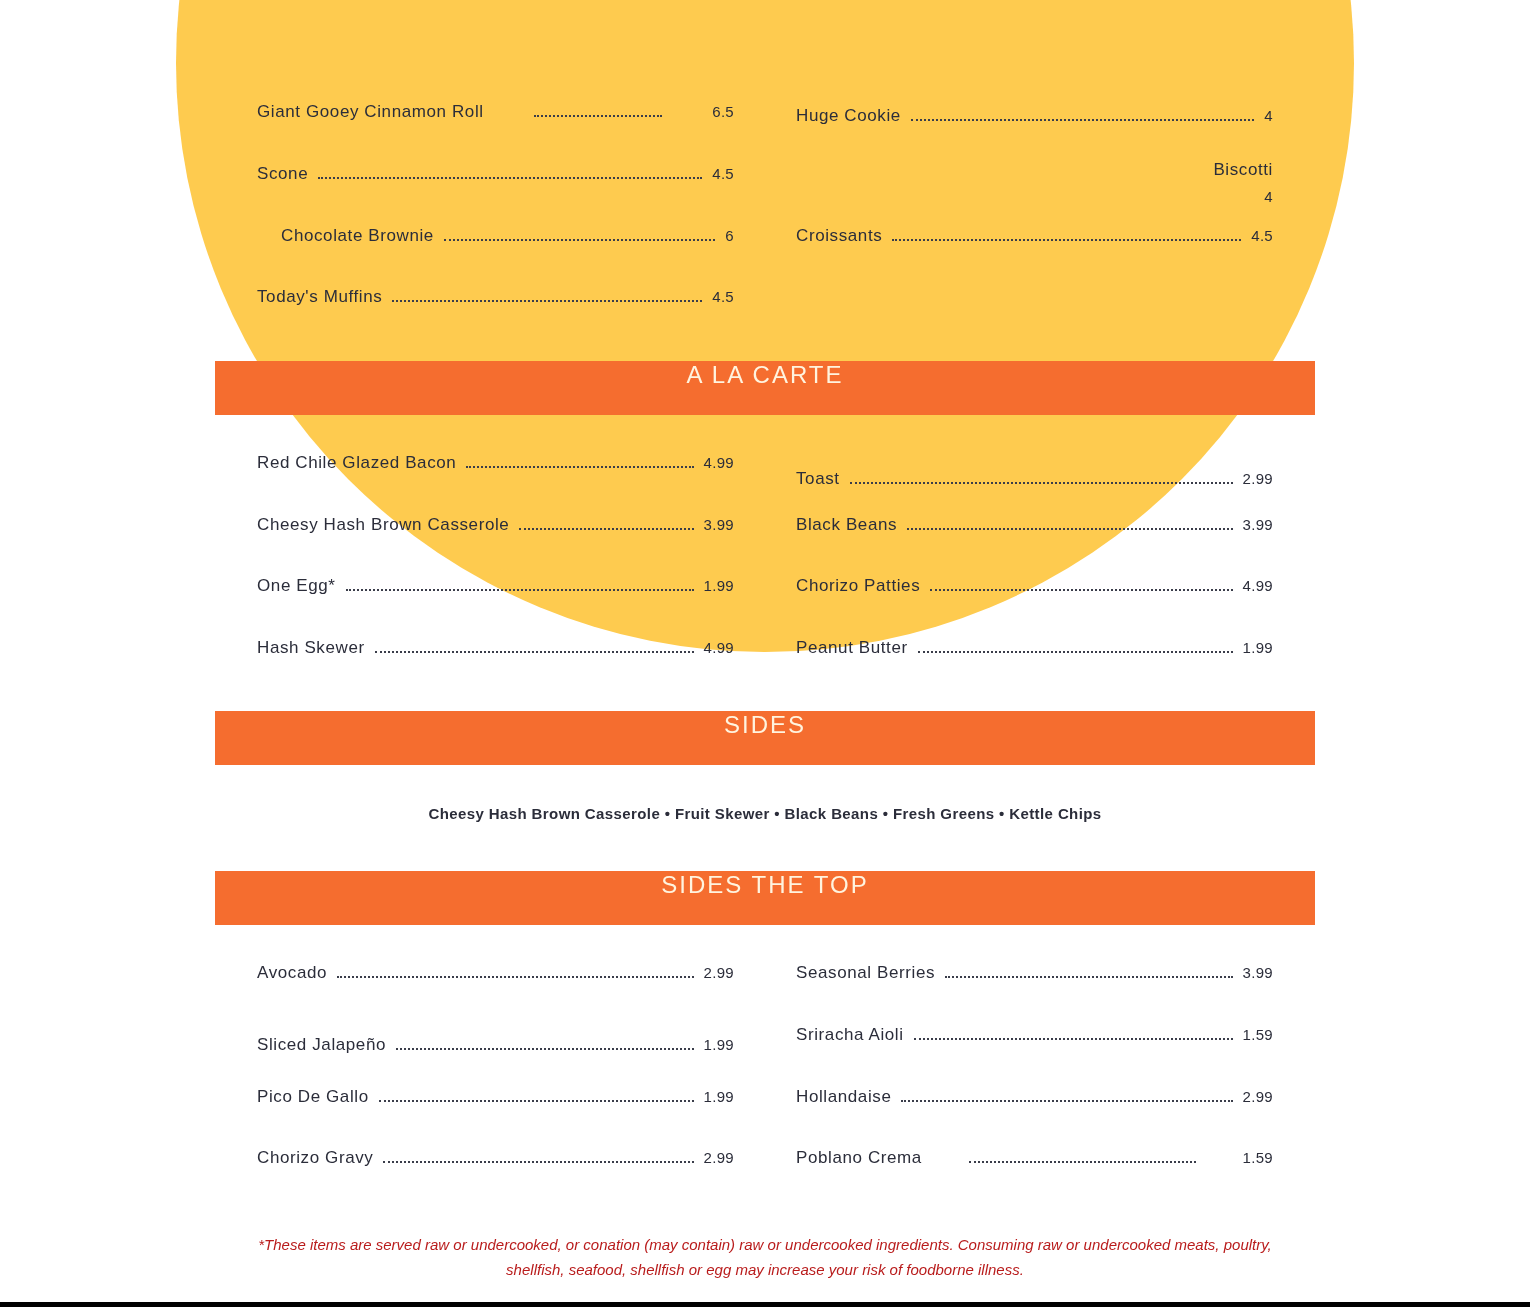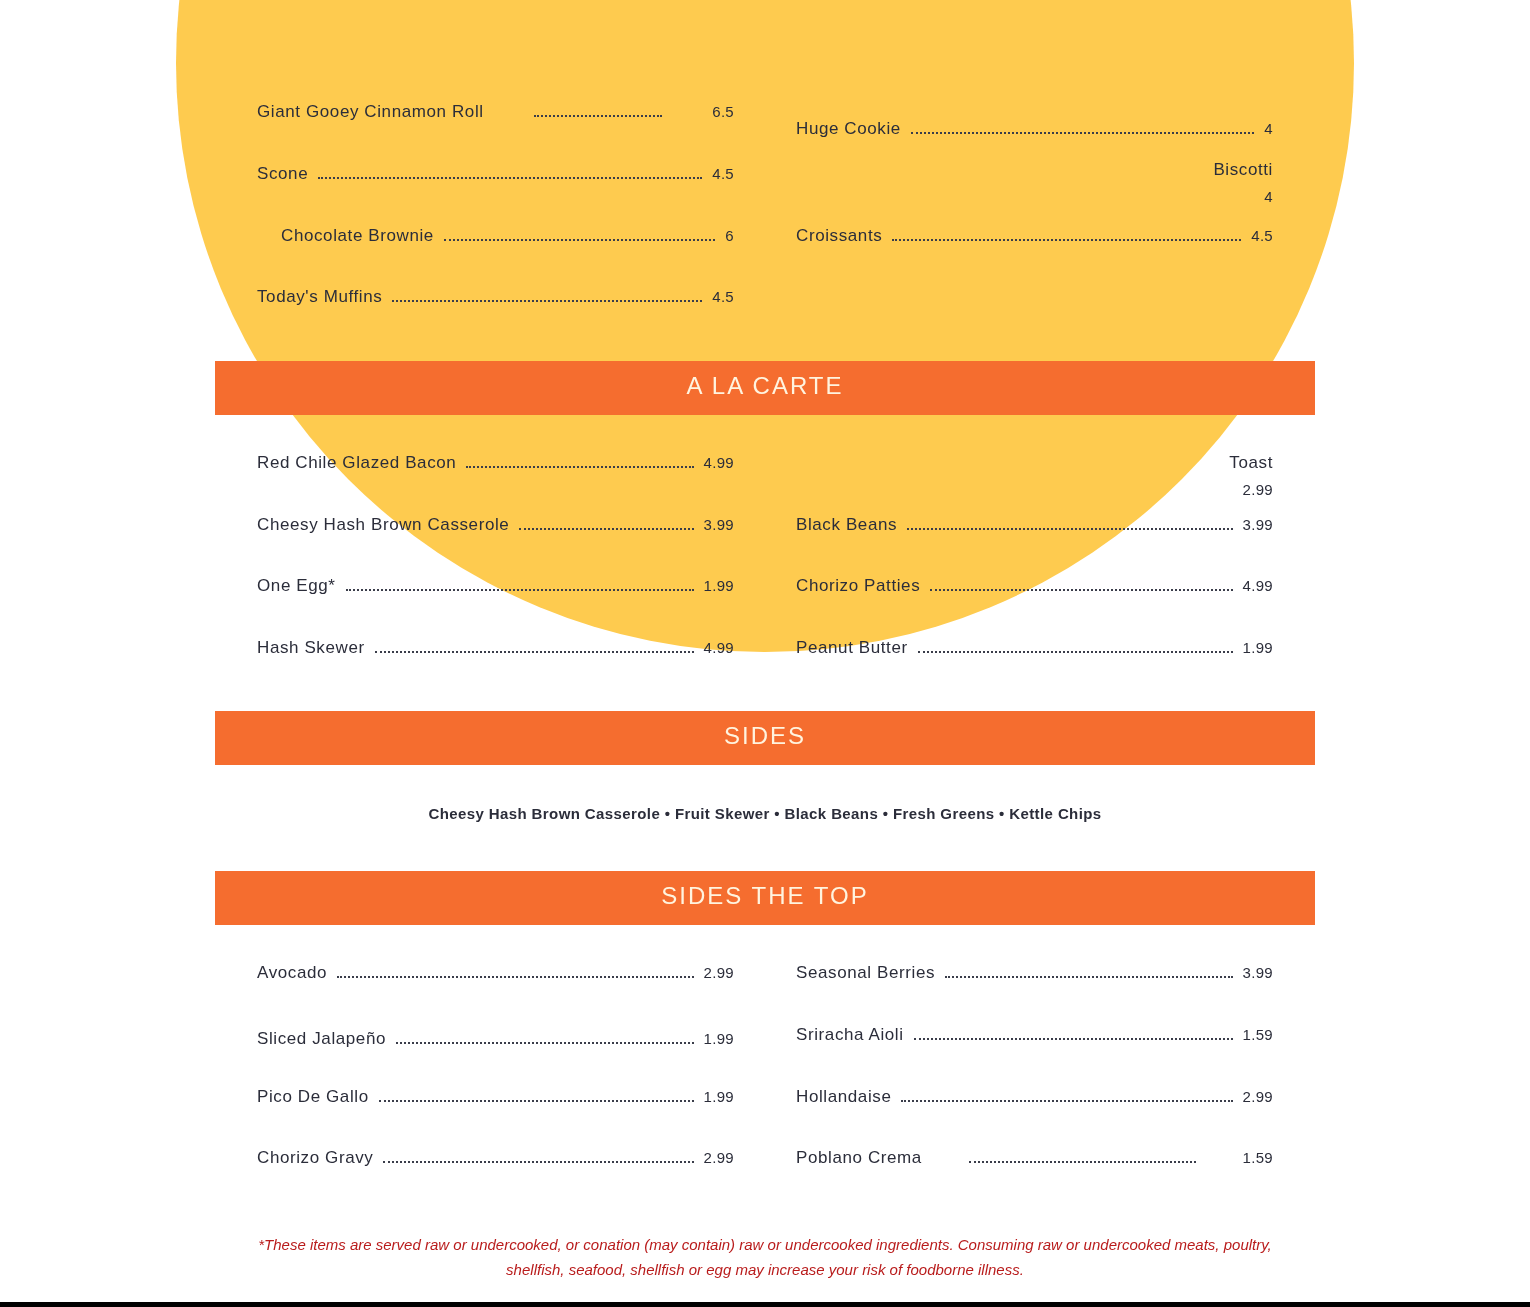--- a/index.html
+++ b/index.html
@@ -65,21 +65,21 @@
       flex: 0 0 auto;
       color: #2b2d3a;
     }
     .section-header {
       position: absolute;
       left: 215px;
       width: 1100px;
       height: 54px;
       background: #f56d2f;
       display: flex;
-      align-items: center;
+      align-items: flex-start;
       justify-content: center;
     }
     .section-header span {
       color: #fff4df;
       font-size: 24px;
       letter-spacing: 2px;
       padding-bottom: 4px;
     }
     .sides-list {
       position: absolute;
@@ -134,21 +134,21 @@
       <span class="leader"></span>
       <span class="price">6</span>
     </div>
     <div class="item" style="top:185px;">
       <span class="name">Today's Muffins</span>
       <span class="leader"></span>
       <span class="price">4.5</span>
     </div>
   </div>
   <div class="col right">
-    <div class="item" style="top:17px;">
+    <div class="item" style="top:4px;">
       <span class="name">Huge Cookie</span>
       <span class="leader"></span>
       <span class="price">4</span>
     </div>
     <div class="item" style="top:62px;flex-direction:column;">
       <span class="name">Biscotti</span>
       <span class="leader"></span>
       <span class="price">4</span>
     </div>
     <div class="item" style="top:124px;">
@@ -180,21 +180,21 @@
       <span class="leader"></span>
       <span class="price">1.99</span>
     </div>
     <div class="item" style="top:185px;">
       <span class="name">Hash Skewer</span>
       <span class="leader"></span>
       <span class="price">4.99</span>
     </div>
   </div>
   <div class="col right">
-    <div class="item" style="top:4px;flex-direction:column;">
+    <div class="item" style="top:16px;">
       <span class="name">Toast</span>
       <span class="leader"></span>
       <span class="price">2.99</span>
     </div>
     <div class="item" style="top:62px;">
       <span class="name">Black Beans</span>
       <span class="leader"></span>
       <span class="price">3.99</span>
     </div>
     <div class="item" style="top:123px;">
@@ -220,21 +220,21 @@
   <span>SIDES THE TOP</span>
 </div>
 
 <div class="menu-block" style="top:959px;height:220px;">
   <div class="col left">
     <div class="item" style="top:0px;">
       <span class="name">Avocado</span>
       <span class="leader"></span>
       <span class="price">2.99</span>
     </div>
-    <div class="item" style="top:66px;justify-content:flex-end;">
+    <div class="item" style="top:72px;justify-content:flex-end;">
       <span class="name">Sliced Jalapeño</span>
       <span class="leader"></span>
       <span class="price">1.99</span>
     </div>
     <div class="item" style="top:124px;">
       <span class="name">Pico De Gallo</span>
       <span class="leader"></span>
       <span class="price">1.99</span>
     </div>
     <div class="item" style="top:185px;">

